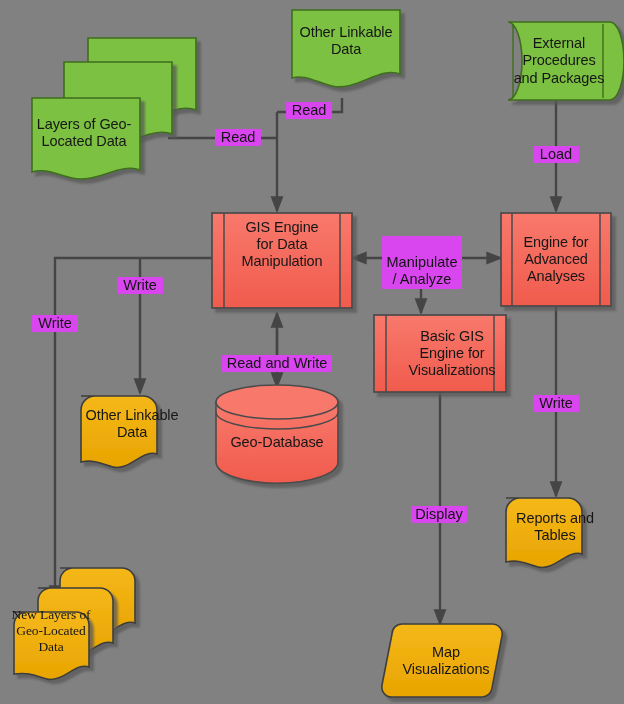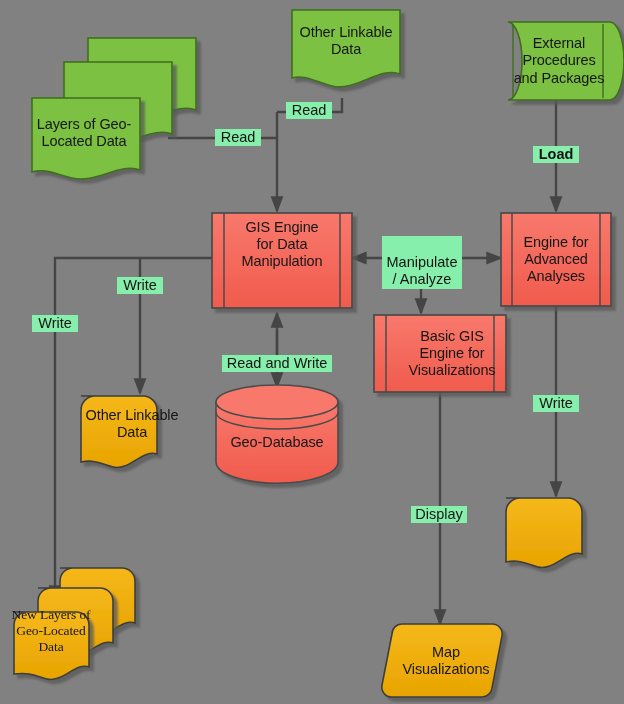--- a/index.html
+++ b/index.html
@@ -8,21 +8,21 @@
   #stage{position:relative;width:624px;height:704px;background:#818181;}
 
   svg#canvas{position:absolute;left:0;top:0;width:624px;height:704px;}
 
   .node-label{
     position:absolute;display:flex;align-items:center;justify-content:center;
     text-align:center;color:#161616;font-size:14.5px;line-height:1.18;
     pointer-events:none;letter-spacing:-0.1px;
   }
   .edge-label{
-    position:absolute;background:#86efac;color:#141414;
+    position:absolute;background:#d946ef;color:#141414;
     font-size:14.5px;line-height:1.16;padding:0px 2px;
     text-align:center;white-space:pre-line;
     box-sizing:border-box;
   }
 </style>
 </head>
 <body>
 
 <div id="stage">
 
@@ -153,29 +153,31 @@
 
 <div class="node-label" style="left:216px;top:432px;width:122px;height:22px;white-space:pre-line;">Geo-Database</div>
 
 <div class="node-label" style="left:80px;top:398px;width:104px;height:52px;white-space:pre-line;">Other Linkable
 Data</div>
 
 <div class="node-label" style="left:6px;top:600px;width:90px;height:62px;white-space:pre-line;font-size:13.5px;font-family:Liberation Serif, serif;">New Layers of
 Geo-Located
 Data</div>
 
+<div class="node-label" style="left:506px;top:502px;width:98px;height:50px;white-space:pre-line;">Reports and
+Tables</div>
 
 <div class="node-label" style="left:394px;top:630px;width:104px;height:62px;white-space:pre-line;">Map
 Visualizations</div>
 
 <div class="edge-label" style="left:215px;top:129px;width:46px;">Read</div>
 
 <div class="edge-label" style="left:286px;top:102px;width:46px;">Read</div>
 
-<div class="edge-label" style="left:533px;top:146px;width:46px;font-weight:bold;">Load</div>
+<div class="edge-label" style="left:533px;top:146px;width:46px;">Load</div>
 
 <div class="edge-label" style="left:382px;top:236px;width:80px;line-height:1.2;padding-top:18px;">Manipulate
 / Analyze</div>
 
 <div class="edge-label" style="left:222px;top:334px;width:110px;margin-top:21px;">Read and Write</div>
 
 <div class="edge-label" style="left:117px;top:277px;width:46px;">Write</div>
 
 <div class="edge-label" style="left:32px;top:315px;width:46px;">Write</div>
 

